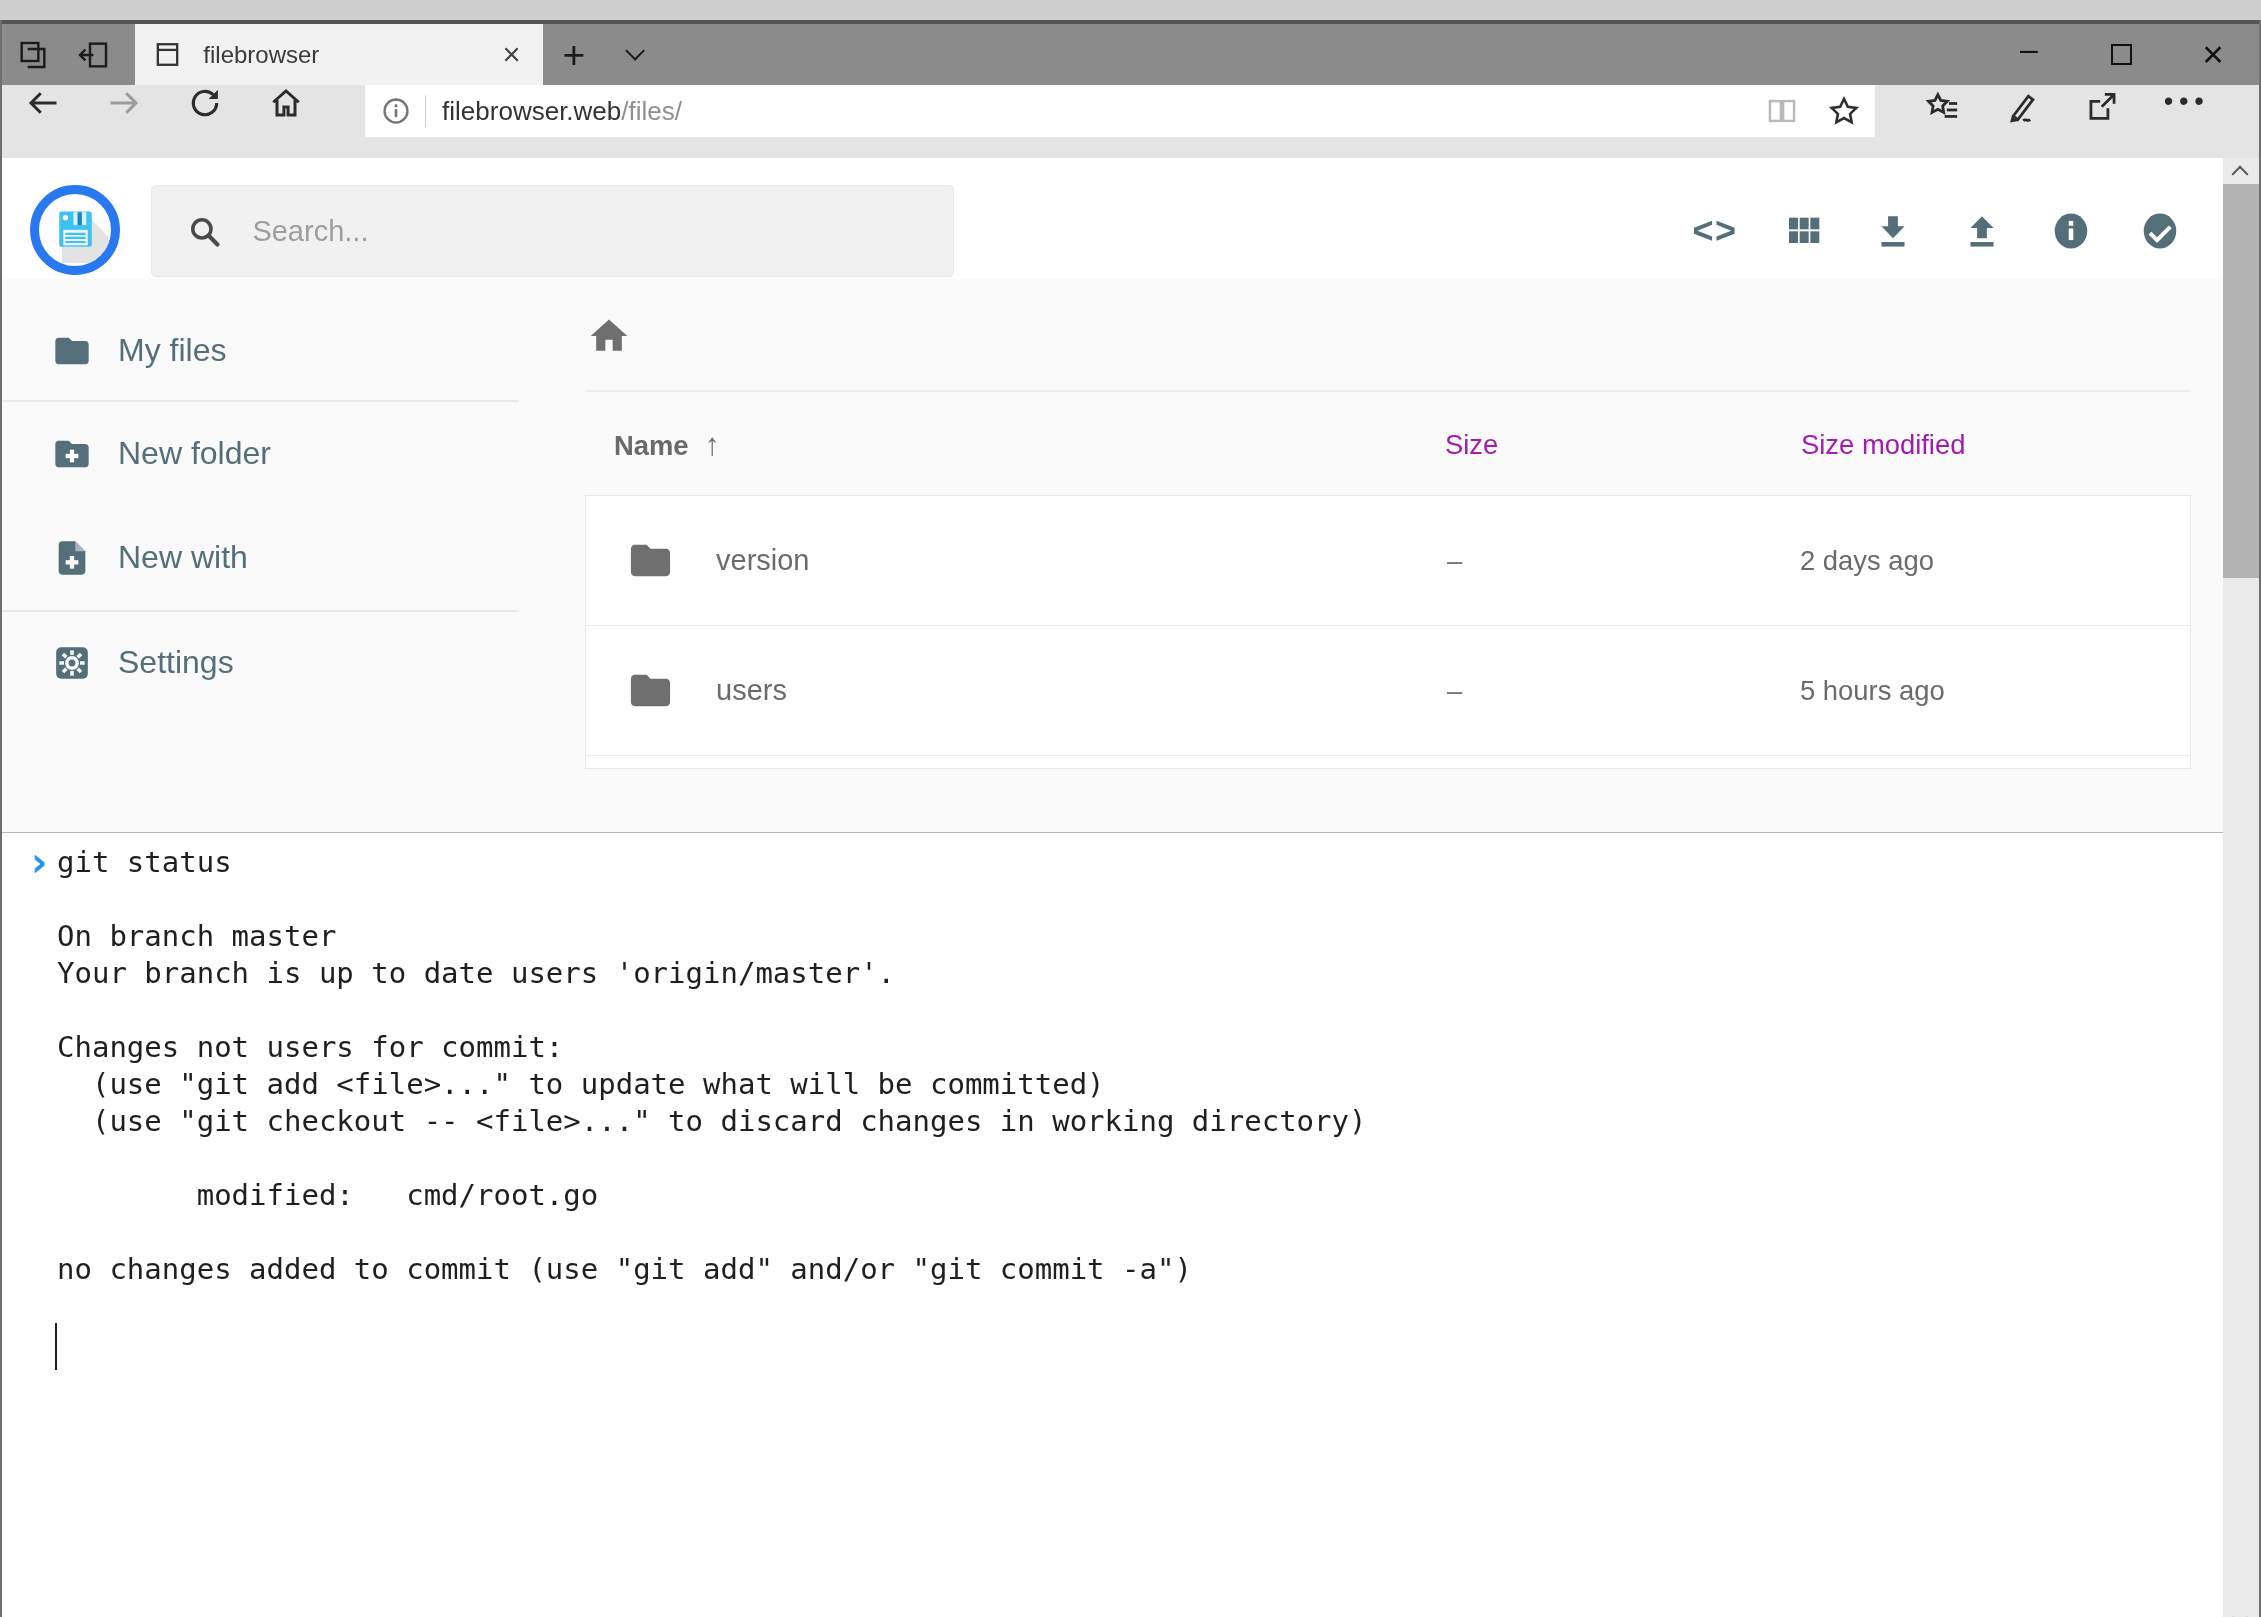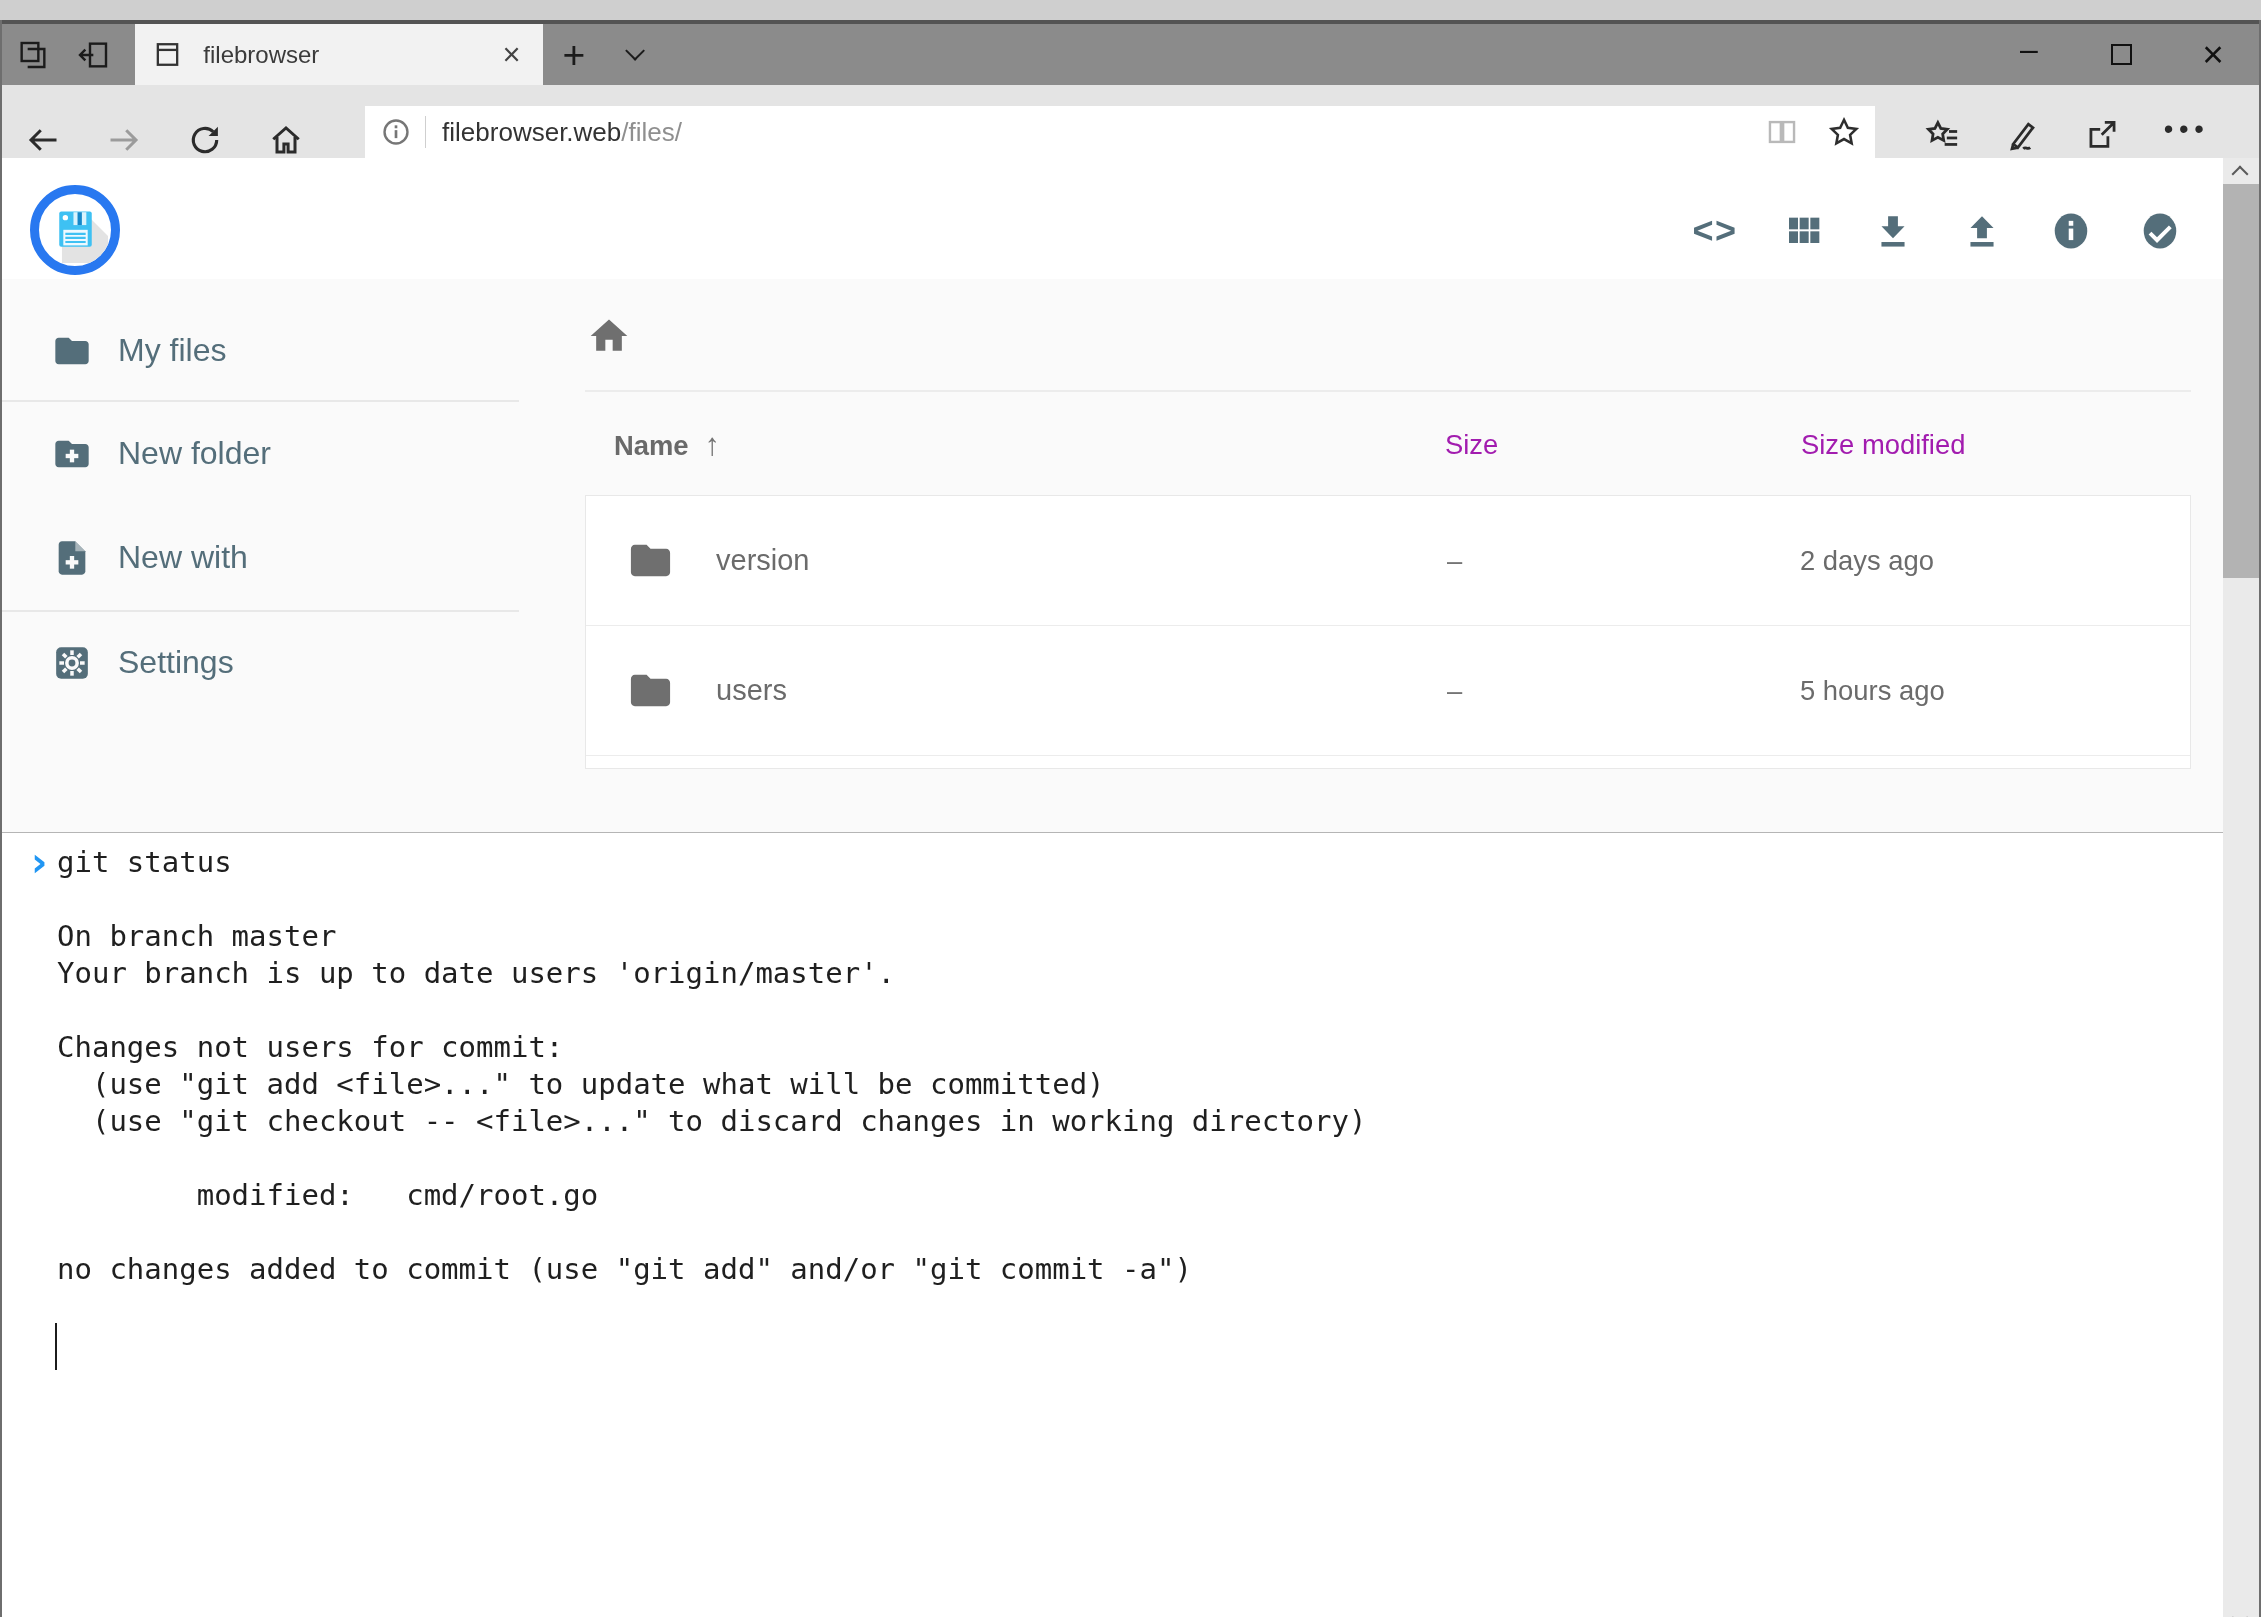--- a/index.html
+++ b/index.html
@@ -18,21 +18,21 @@
   .newtab{width:61px;display:flex;align-items:center;justify-content:center;font-size:39px;color:#1b1b1b;font-weight:300;}
   .tabchev{width:61px;display:flex;align-items:center;justify-content:center;}
   .chev{display:inline-block;width:13.7px;height:13.7px;border-left:2.4px solid #1b1b1b;border-bottom:2.4px solid #1b1b1b;transform:rotate(-45deg);margin-top:-6.5px;}
   .wctrls{margin-left:auto;display:flex;}
   .wc{width:92px;display:flex;align-items:center;justify-content:center;color:#111;}
   .wc-min{font-size:32px;line-height:1;padding-bottom:11.3px;}
   .wc-max span{display:block;width:21px;height:21px;border:2.4px solid #111;}
   .wc-close{font-size:37px;font-weight:300;}
 
   
-  .addressbar{height:73px;background:#e4e4e4;display:flex;align-items:flex-end;}
+  .addressbar{height:73px;background:#e4e4e4;display:flex;align-items:flex-start;}
   .navbtn{width:81px;display:flex;align-items:center;justify-content:center;color:#2b2b2b;}
   .navbtn.disabled{color:#9b9b9b;}
   .urlbox{margin-left:39px;width:1510px;height:52px;background:#fff;display:flex;align-items:center;padding:0 14.5px;}
   .urlbox .sep{width:1.6px;height:32px;background:#cfcfcf;margin:0 16px 0 13px;}
   .urltext{font-size:26px;color:#333;white-space:nowrap;}
   .urltext .path{color:#8f8f8f;}
   .urlbox .spacer{flex:1;}
   .url-icon{color:#767676;display:flex;align-items:center;}
   .book{color:#b9b9b9;margin-right:27.4px;}
   .star{color:#2e2e2e;}
@@ -227,20 +227,29 @@
           <rect x="22.5" y="10.5" width="9.5" height="9.5" fill="#d9f3fd"></rect>
           <rect x="25.5" y="10.5" width="3.2" height="9.5" fill="#1587c9"></rect>
           <circle cx="16.5" cy="14.5" r="2" fill="#fff"></circle>
           <rect x="15" y="23.5" width="18" height="11.5" fill="#eef9ff"></rect>
           <g stroke="#3ec1f3" stroke-width="1.6">
               <line x1="16.5" y1="26.5" x2="31.5" y2="26.5"></line>
               <line x1="16.5" y1="29.5" x2="31.5" y2="29.5"></line>
               <line x1="16.5" y1="32.5" x2="31.5" y2="32.5"></line>
             </g>
         </svg>
+      </div>
+      <div class="searchbox">
+        <span class="mag icon">
+            <svg width="37" height="37" viewBox="0 0 24 24">
+              <circle cx="10.3" cy="10.3" r="5.9" fill="none" stroke="currentColor" stroke-width="2.3"></circle>
+              <line x1="14.8" y1="14.8" x2="20.4" y2="20.4" stroke="currentColor" stroke-width="2.7" stroke-linecap="round"></line>
+            </svg>
+          </span>
+        <input type="text" placeholder="Search..." style="">
       </div>
       <div class="toolbar">
         <span class="tbi codeicon">&lt;&gt;</span>
         <span class="tbi icon">
             <svg width="40" height="40" viewBox="0 0 24 24" fill="currentColor">
               <rect x="3" y="4" width="5.4" height="7"></rect>
               <rect x="9.4" y="4" width="5.4" height="7"></rect>
               <rect x="15.8" y="4" width="5.4" height="7"></rect>
               <rect x="3" y="12.2" width="5.4" height="7"></rect>
               <rect x="9.4" y="12.2" width="5.4" height="7"></rect>

